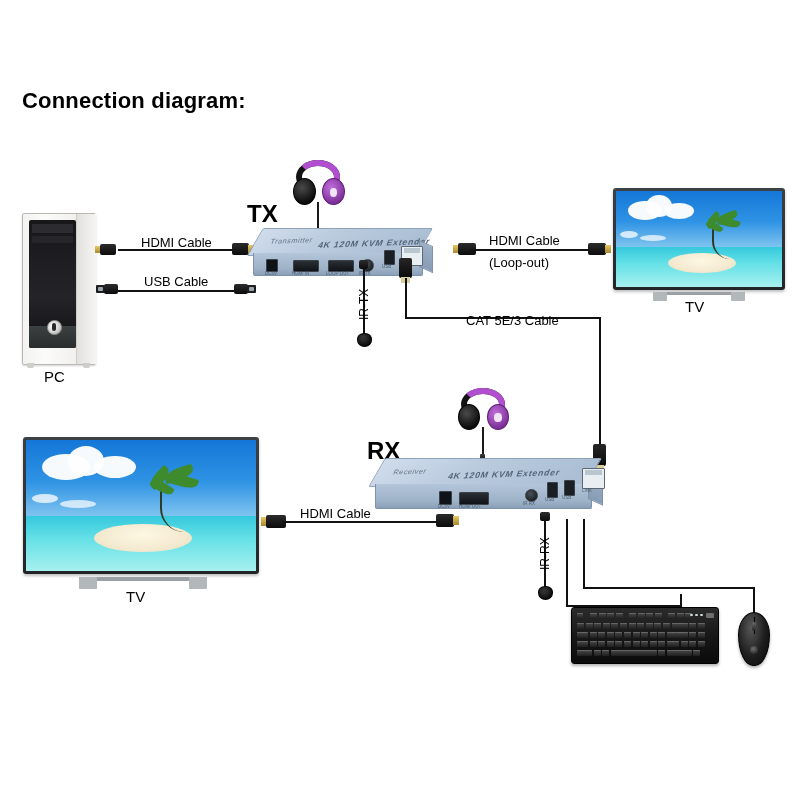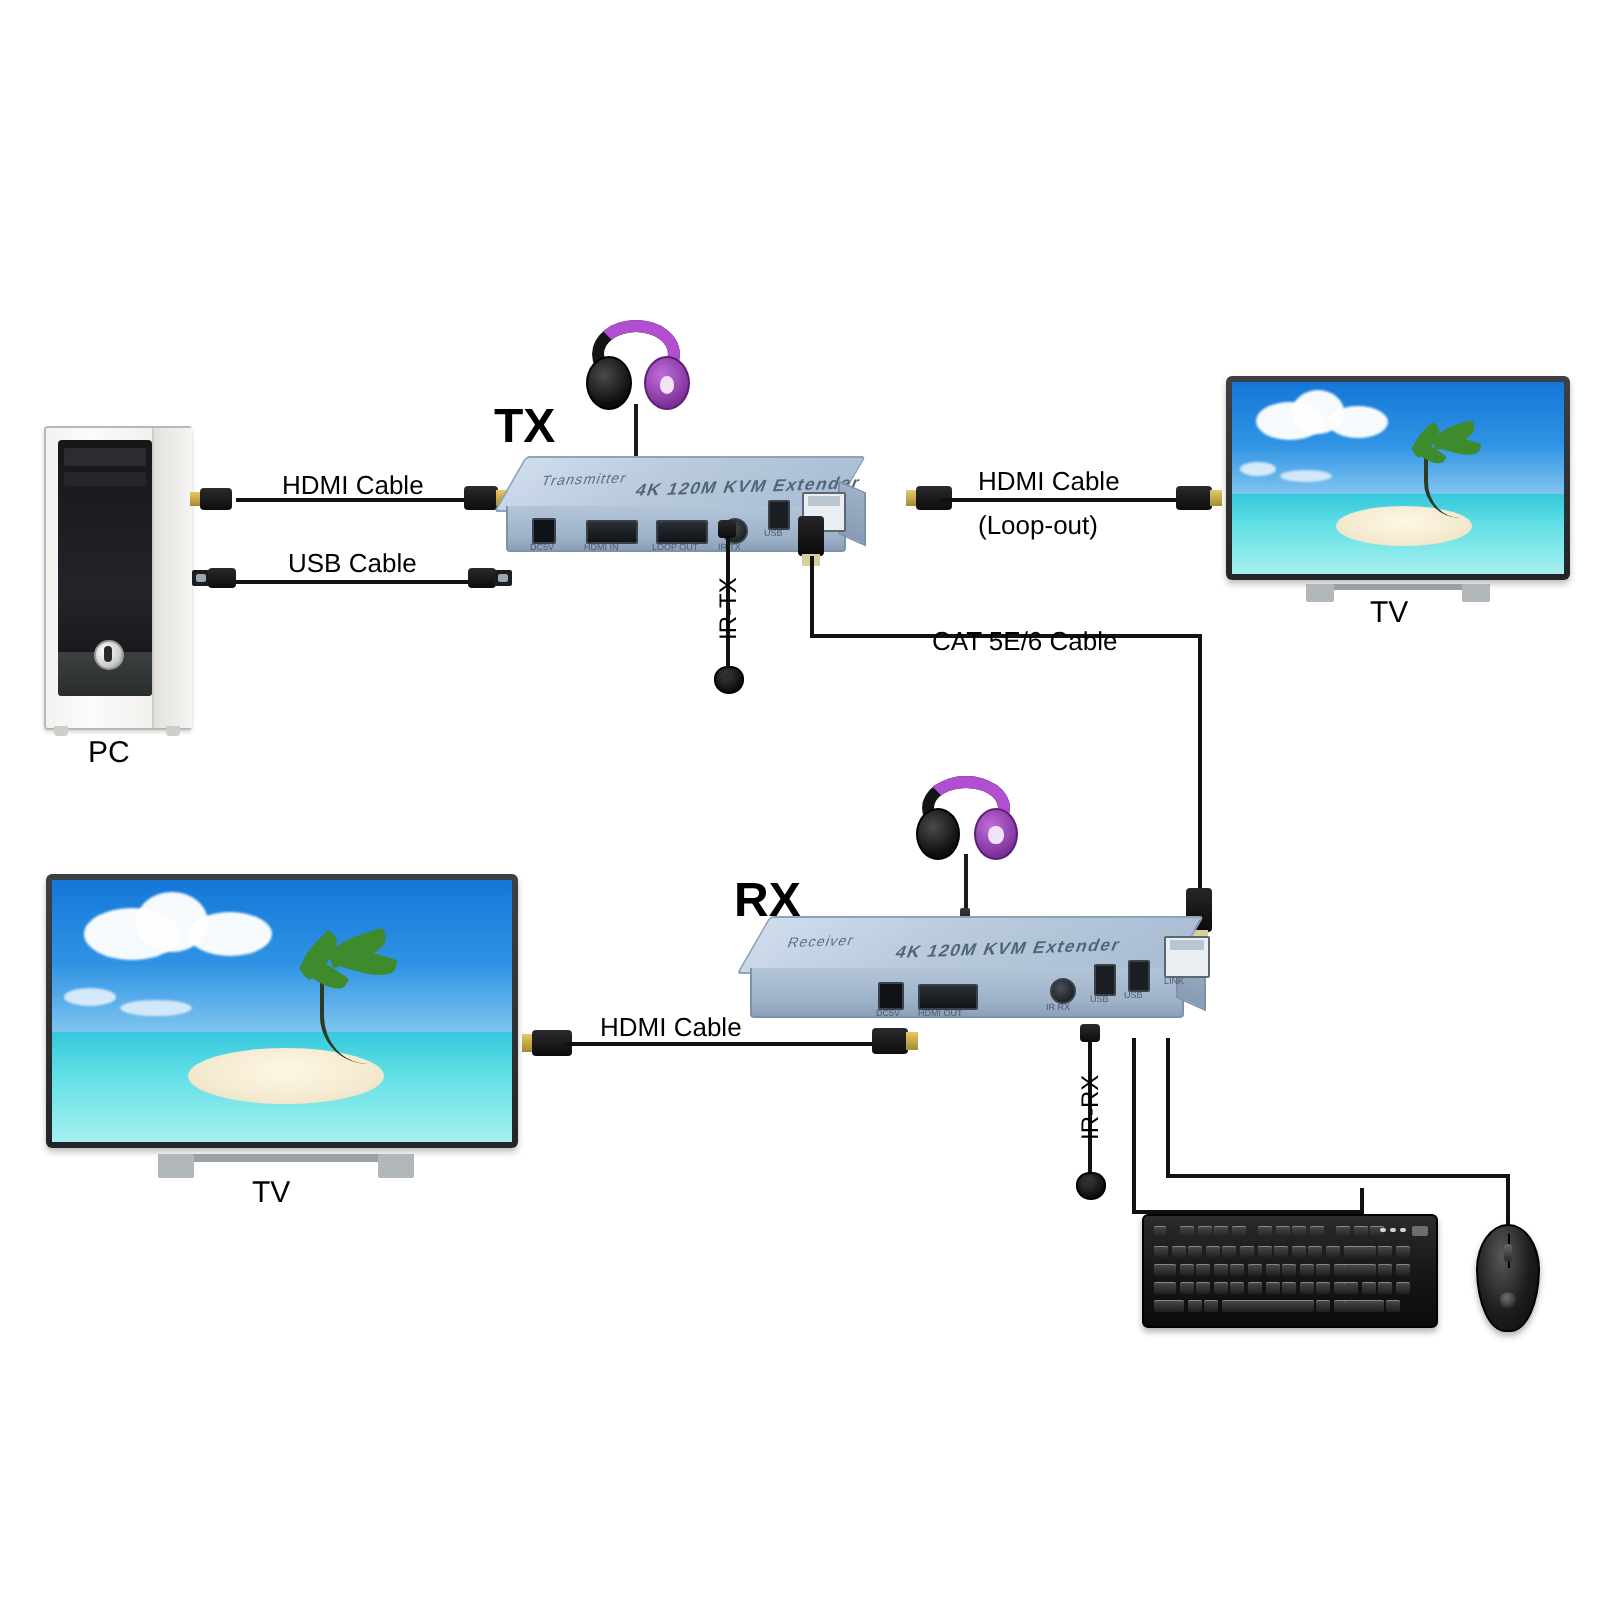--- a/index.html
+++ b/index.html
@@ -126,20 +126,21 @@
   .mouse-wheel{position:absolute;left:50%;top:9px;width:4px;height:9px;margin-left:-2px;
      background:linear-gradient(180deg,#6a6a6a,#262626);border-radius:2px;}
   .mouse-logo{position:absolute;left:50%;top:33px;width:8px;height:8px;margin-left:-4px;border-radius:50%;
      background:radial-gradient(circle at 40% 35%,#707070,#151515);}
 </style>
 </head>
 <body>
 
 <div id="stage">
 
+  <div class="lbl" id="page-title" style="left:22px;top:88px;">Connection diagram:</div>
 
   <div id="pc-tower" style="left:22px;top:213px;">
     <div class="pc-case">
       <div class="pc-side"></div>
       <div class="pc-front"></div>
       <div class="pc-bay"></div>
       <div class="pc-bay2"></div>
       <div class="pc-grill"></div>
       <div class="pc-pwr">
           <i></i>
@@ -266,21 +267,21 @@
     <div class="tv-foot" style="left:118px;top:104px;width:14px;height:9px;"></div>
   </div>
   <div class="lbl dev-lbl" style="left:685px;top:298px;">TV</div>
 
   <div class="plug-rj" style="left:399px;top:258px;width:13px;height:20px;">
       <i></i>
     </div>
   <div class="wire v" style="left:405px;top:278px;height:40px;"></div>
   <div class="wire h" style="left:405px;top:317px;width:196px;"></div>
   <div class="wire v" style="left:599px;top:317px;height:130px;"></div>
-  <div class="lbl cable-lbl" style="left:466px;top:313px;">CAT 5E/6 Cable</div>
+  <div class="lbl cable-lbl" style="left:466px;top:313px;">CAT 5E/3 Cable</div>
   <div class="plug-rj" style="left:593px;top:444px;width:13px;height:22px;">
       <i></i>
     </div>
 
   <div class="hp" style="left:457px;top:388px;">
     <div class="hp-band" style="left:4px;top:0;width:44px;height:32px;"></div>
     <div class="hp-band-r" style="left:4px;top:0;width:44px;height:32px;"></div>
     <div class="ear ear-l" style="left:1px;top:16px;width:20px;height:24px;"></div>
     <div class="ear ear-r" style="left:30px;top:16px;width:20px;height:24px;">
         <i></i>

